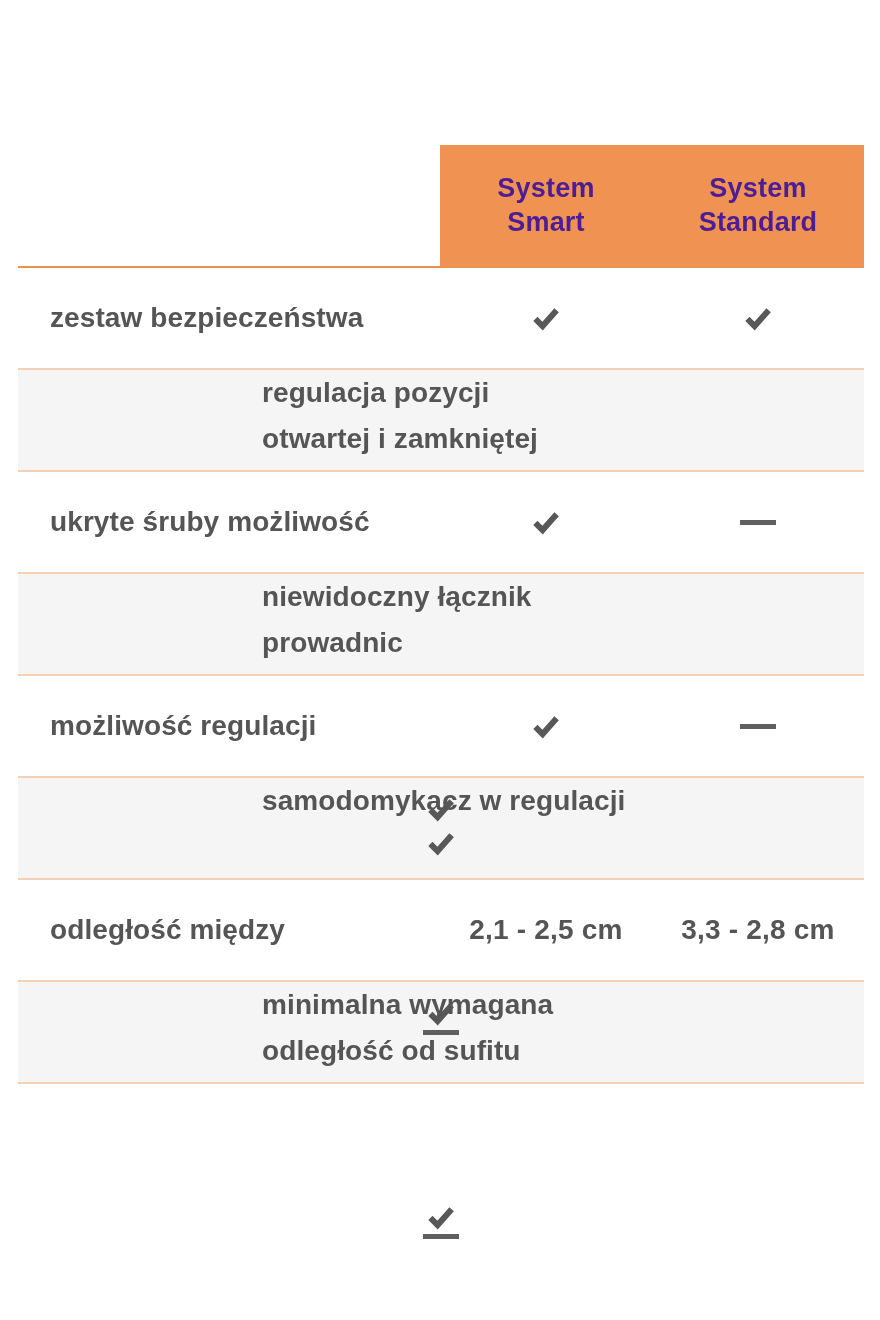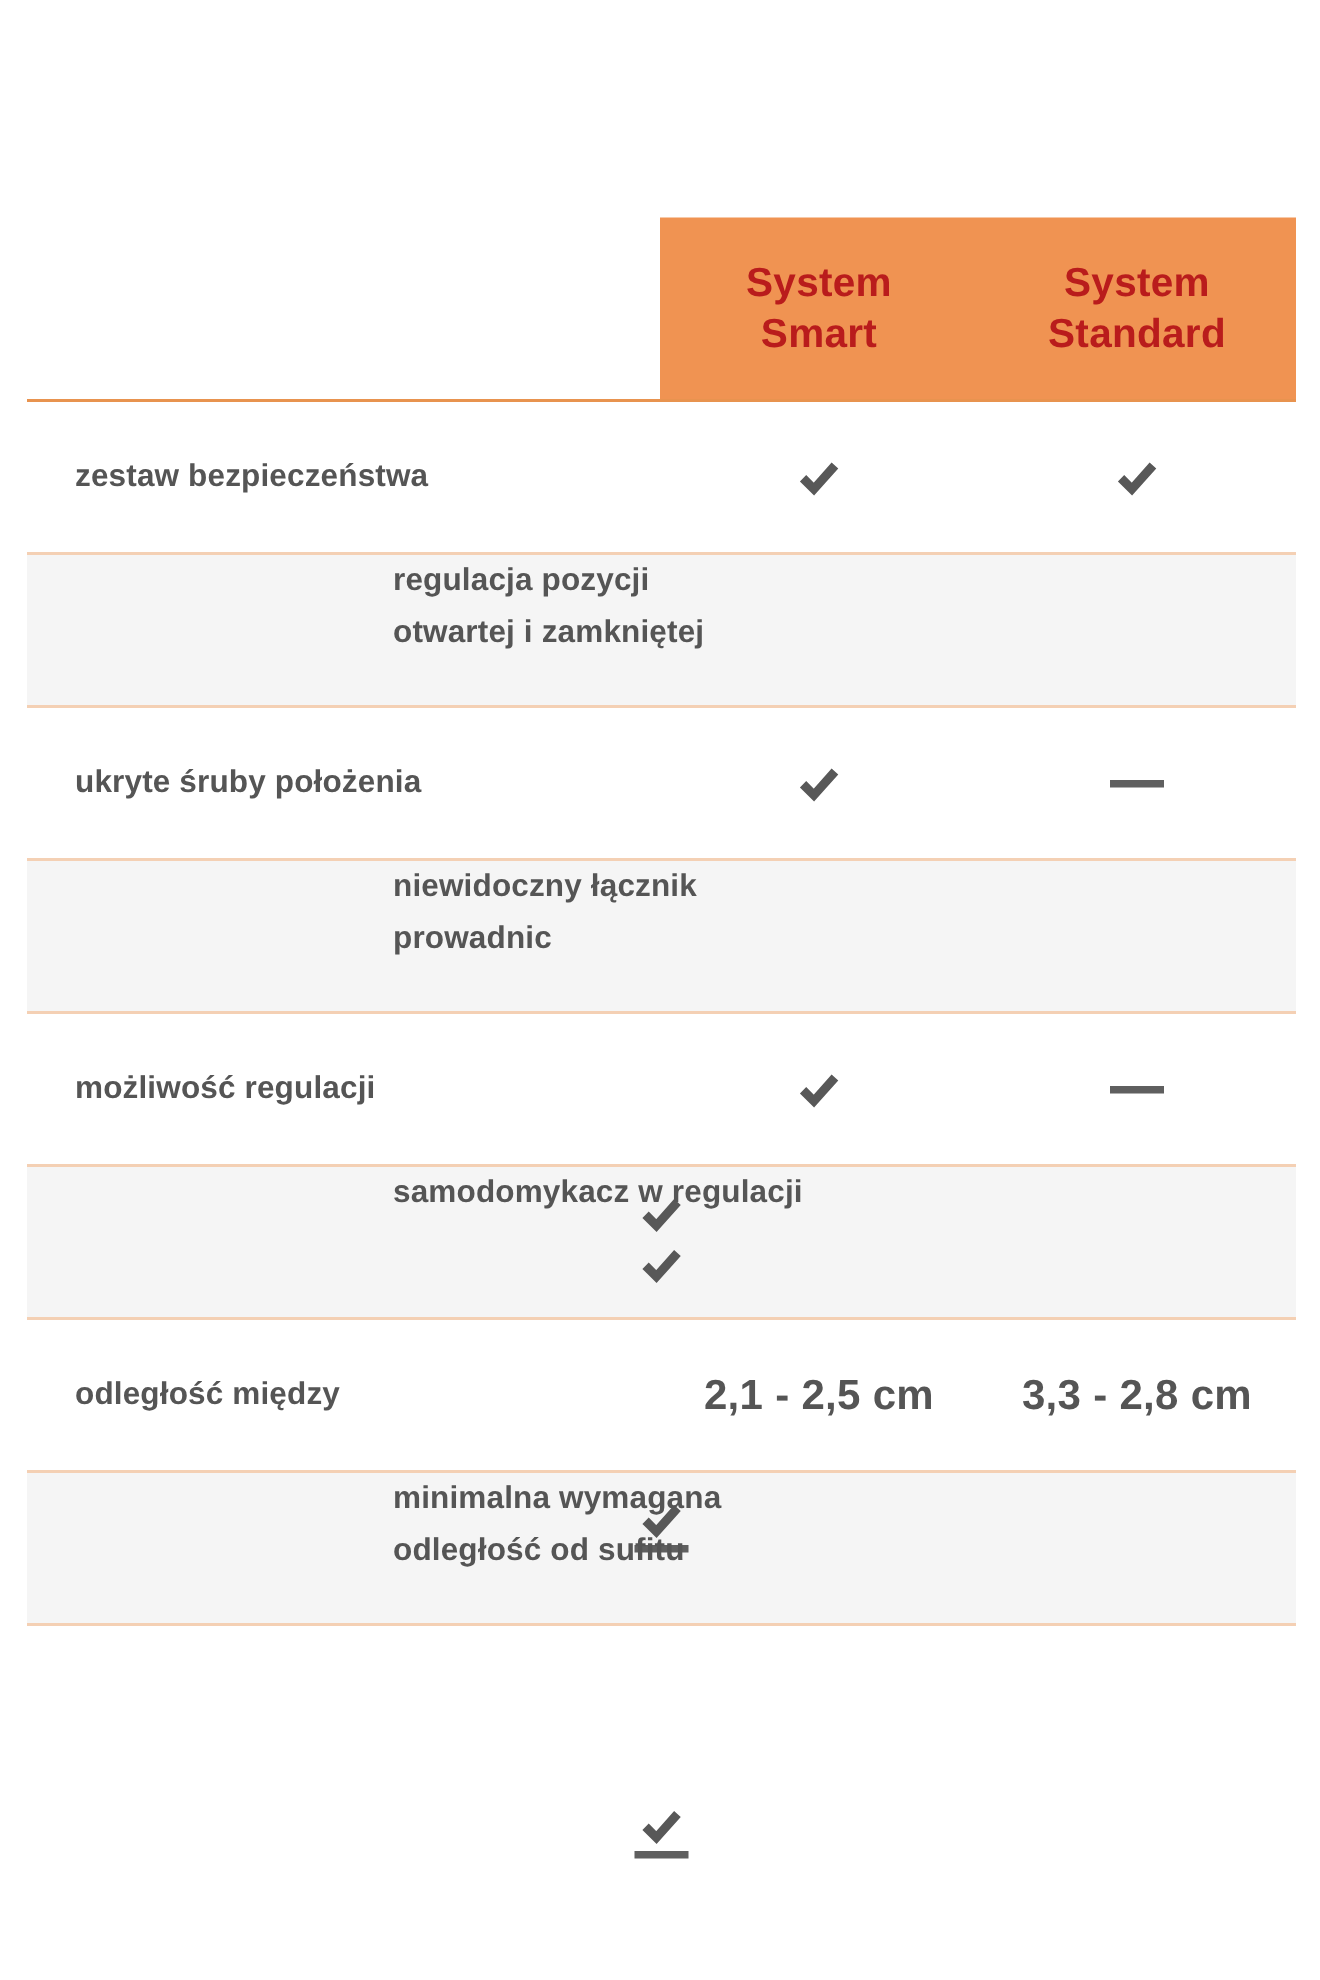--- a/index.html
+++ b/index.html
@@ -54,21 +54,21 @@
   .th-spacer {
     width: 422px;
     flex: 0 0 422px;
   }
   .th {
     flex: 1 1 0;
     display: flex;
     align-items: center;
     justify-content: center;
     text-align: center;
-    color: #b91c1c;
+    color: #4c1d95;
     font-size: 27px;
     font-weight: bold;
     line-height: 1.24;
     letter-spacing: 0.2px;
     position: relative;
     z-index: 2;
   }
 
   
   .sep-top {
@@ -94,21 +94,21 @@
 
   .r-h1 { height: 100px; }   
   .r-h2 { height: 100px; }   
 
   .cell-label {
     flex: 0 0 422px;
     width: 422px;
     box-sizing: border-box;
     padding-left: 32px;
     color: #555555;
-    font-size: 21px;
+    font-size: 28px;
     font-weight: bold;
     line-height: 1.65;
     letter-spacing: 0.1px;
   }
   .cell-val {
     flex: 1 1 0;
     display: flex;
     align-items: center;
     justify-content: center;
     color: #555555;
@@ -194,21 +194,21 @@
       <div class="cell-val">
         <svg class="check" viewBox="0 0 24 24">
             <path d="M4.5 12.6 L9.6 17.7 L19.5 6.6"></path>
           </svg>
       </div>
     </div>
     <div class="sep"></div>
 
     <div class="row plain r-h1">
       <div class="cell-label">
-        <div>ukryte śruby położenia</div>
+        <div>ukryte śruby możliwość</div>
       </div>
       <div class="cell-val">
         <svg class="check" viewBox="0 0 24 24">
             <path d="M4.5 12.6 L9.6 17.7 L19.5 6.6"></path>
           </svg>
       </div>
       <div class="cell-val">
         <span class="dash"></span>
       </div>
     </div>

